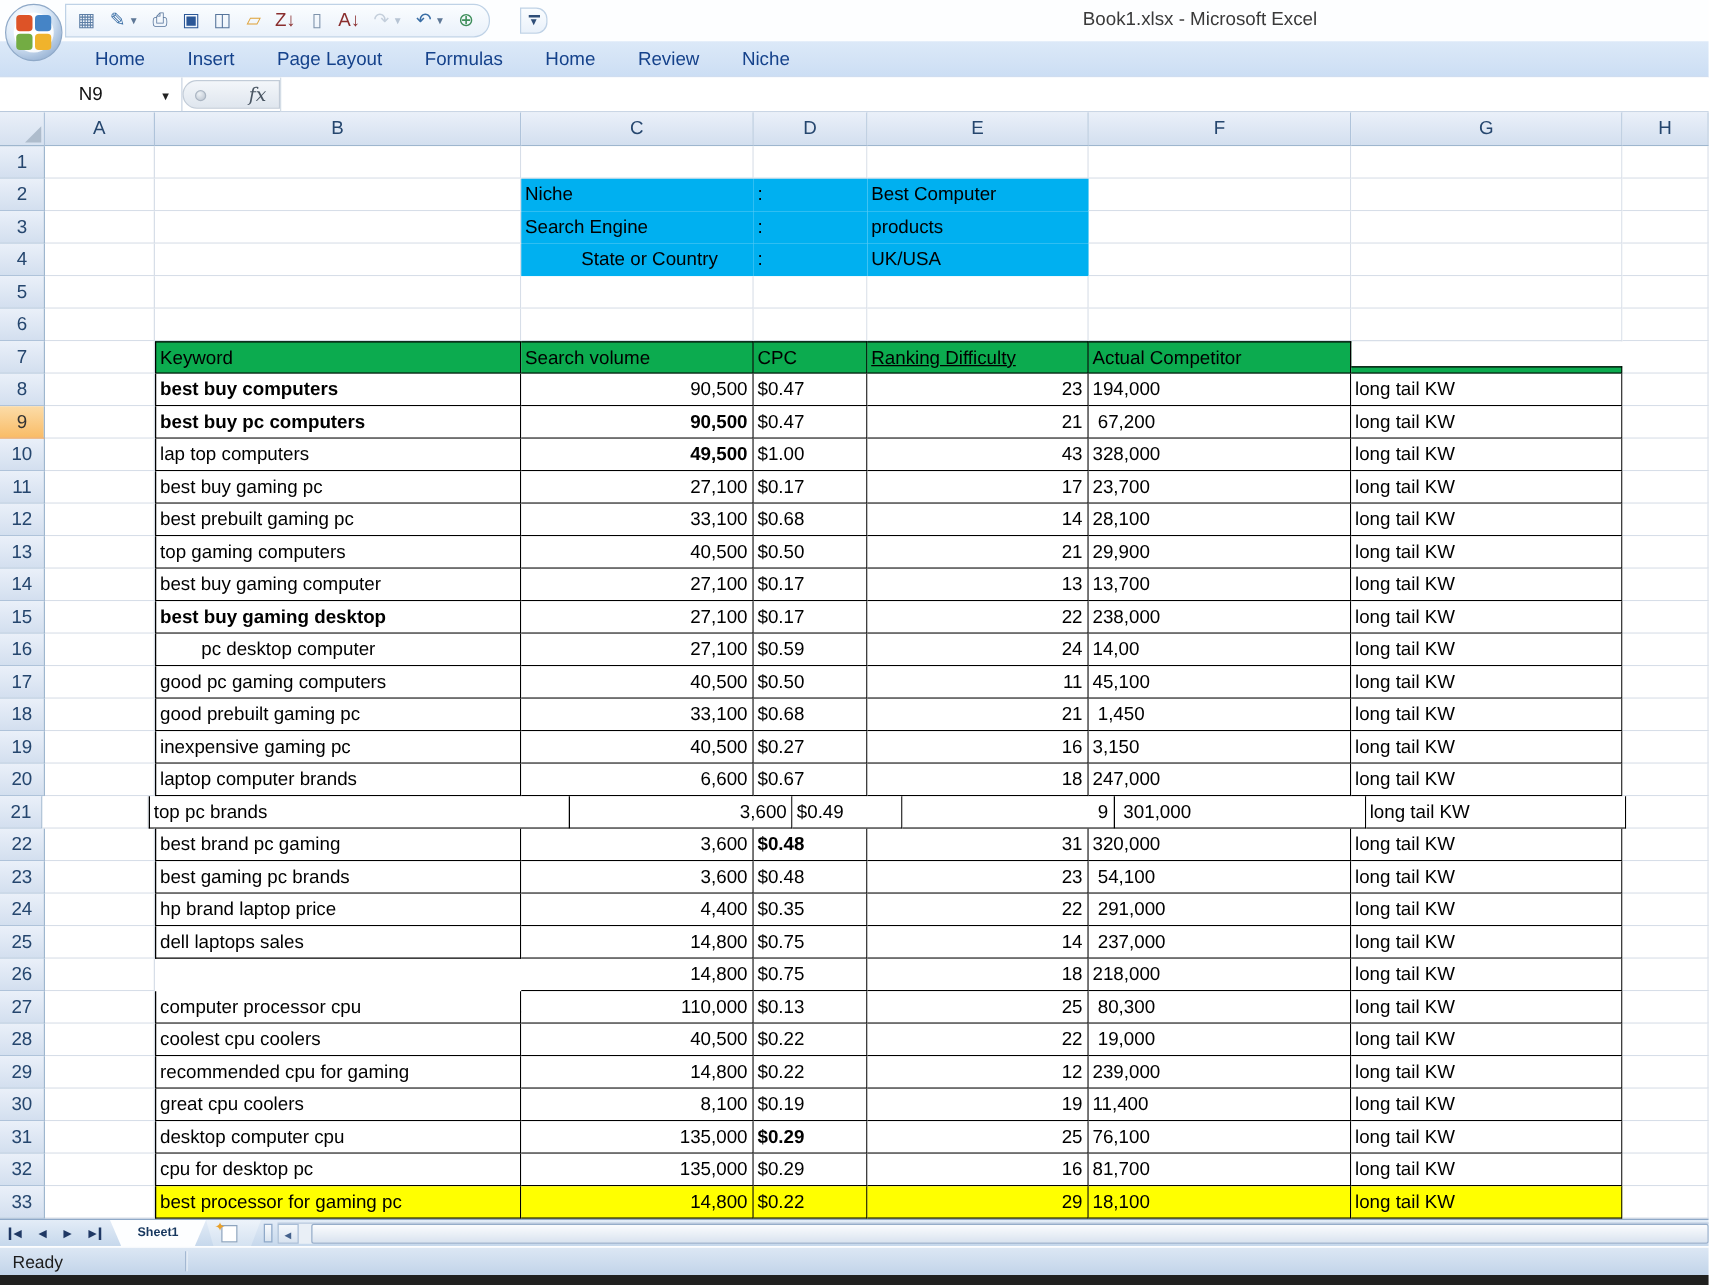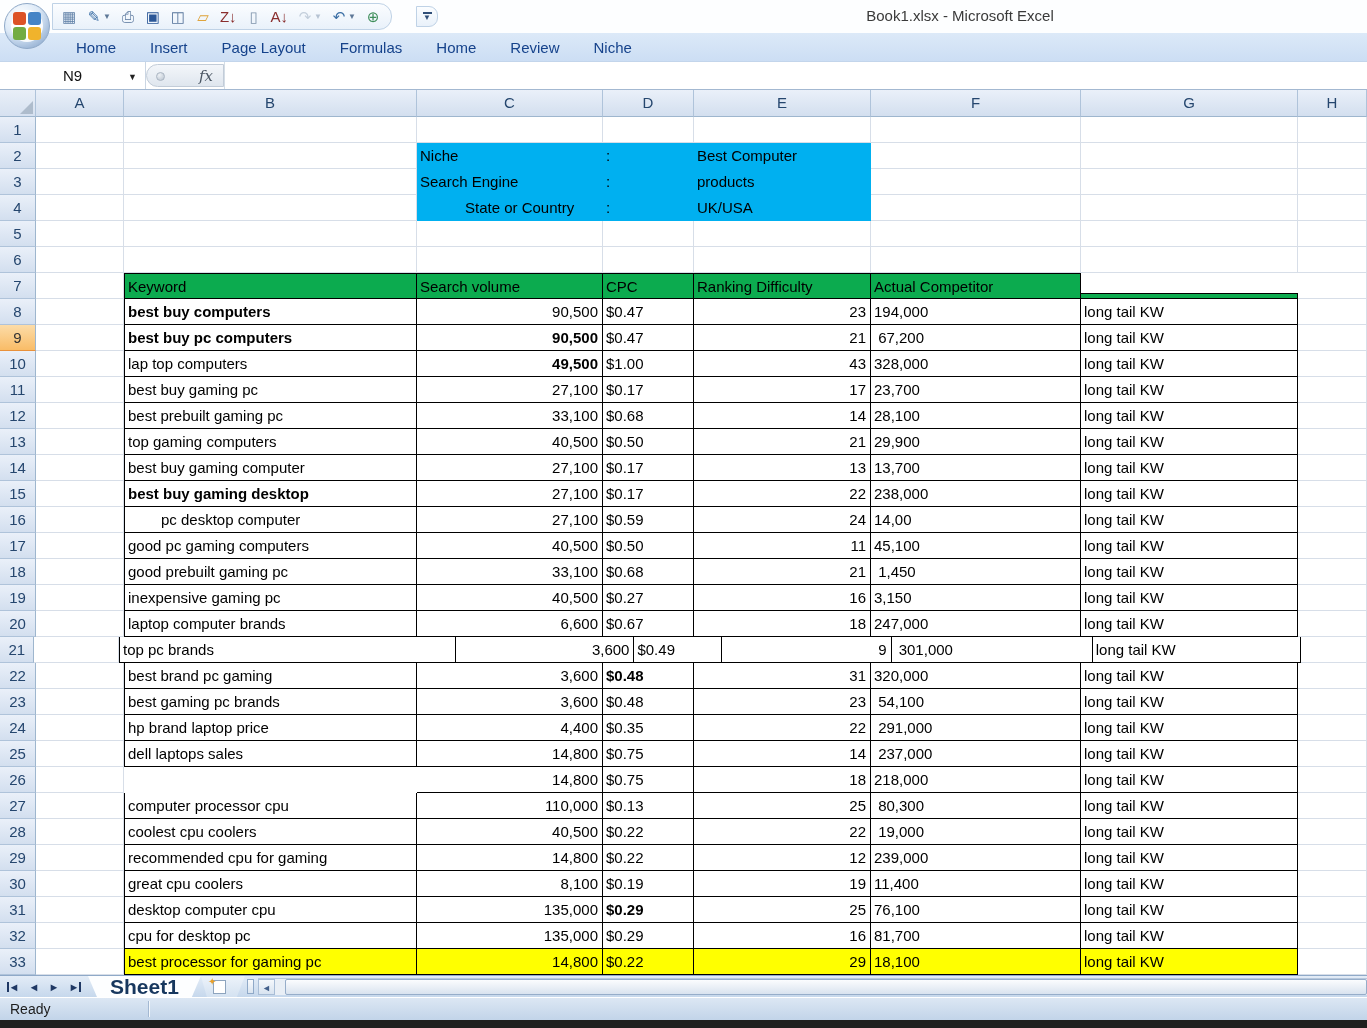--- a/index.html
+++ b/index.html
@@ -86,21 +86,21 @@
   .tabbar { position:absolute; left:0; top:975px; width:1367px; height:22px;
     background:linear-gradient(#E3ECF7,#C6D8EC); border-top:1px solid #8FA9C8;
     display:flex; align-items:stretch; }
   .navs { display:flex; align-items:center; gap:4px; padding:0 6px; }
   .navbtn { position:relative; width:16px; text-align:center; color:#1F3864; font-size:11px;
     line-height:16px; }
   .navbtn.first::before, .navbtn.last::after { content:""; position:absolute; top:3px; width:2px;
     height:10px; background:#1F3864; }
   .navbtn.first::before { left:1px; } .navbtn.last::after { right:1px; }
   .sheettab { background:#FDFEFF; clip-path:polygon(0 0,100% 0,calc(100% - 9px) 100%,9px 100%);
-    padding:0 22px; font-size:21px; font-weight:bold; color:#17375E; line-height:21px; }
+    padding:0 22px; font-size:10px; font-weight:bold; color:#17375E; line-height:21px; }
   .instab { background:linear-gradient(#EDF3FA,#D4E2F1);
     clip-path:polygon(0 0,100% 0,calc(100% - 8px) 100%,6px 100%); width:44px; position:relative; }
   .instab .sheet { position:absolute; left:12px; top:4px; width:13px; height:14px; background:#fff;
     border:1px solid #8DA4BE; }
   .instab .star { position:absolute; left:7px; top:0px; color:#E8A02A; font-size:10px; }
   .tabsplit { width:7px; margin:3px 2px; background:linear-gradient(#F8FAFD,#D9E4F0);
     border:1px solid #8FA9C8; }
   .hscroll { flex:1; display:flex; align-items:stretch; margin:2px 0 2px 2px;
     border-top:1px solid #B6C8DD; background:#E9EFF6; }
   .scroll-left { width:17px; background:linear-gradient(#F5F8FC,#D8E3F0); border:1px solid #A8BDD6;
@@ -278,21 +278,21 @@
       <div class="cell" style="width: 210px;"></div>
       <div class="cell" style="width: 217px;"></div>
       <div class="cell" style="width: 69px;"></div>
     </div>
     <div class="grow">
       <div class="rhdr">7</div>
       <div class="cell" style="width: 88px;"></div>
       <div class="cell green tbl ttop tleft" style="width: 293px;">Keyword</div>
       <div class="cell green tbl ttop" style="width: 186px;">Search volume</div>
       <div class="cell green tbl ttop" style="width: 91px;">CPC</div>
-      <div class="cell green tbl ttop" style="width: 177px;">Ranking Difficulty</div>
+      <div class="cell green tbl ttop" style="width: 177px; text-decoration: underline;">Ranking Difficulty</div>
       <div class="cell green tbl ttop" style="width: 210px;">Actual Competitor</div>
       <div class="cell green tbl ttop" style="width: 217px; margin-top: 20px;">keyword Types</div>
       <div class="cell" style="width: 69px;"></div>
     </div>
     <div class="grow">
       <div class="rhdr">8</div>
       <div class="cell" style="width: 88px;"></div>
       <div class="cell tbl tleft bold" style="width: 293px;">best buy computers</div>
       <div class="cell tbl right" style="width: 186px;">90,500</div>
       <div class="cell tbl" style="width: 91px;">$0.47</div>

